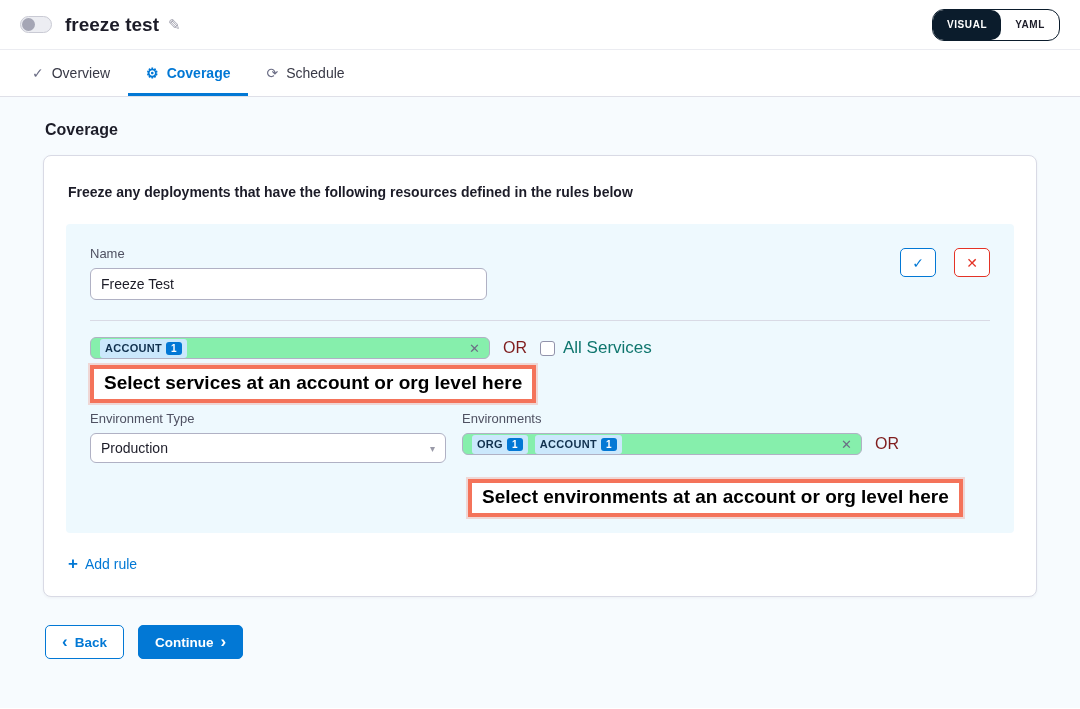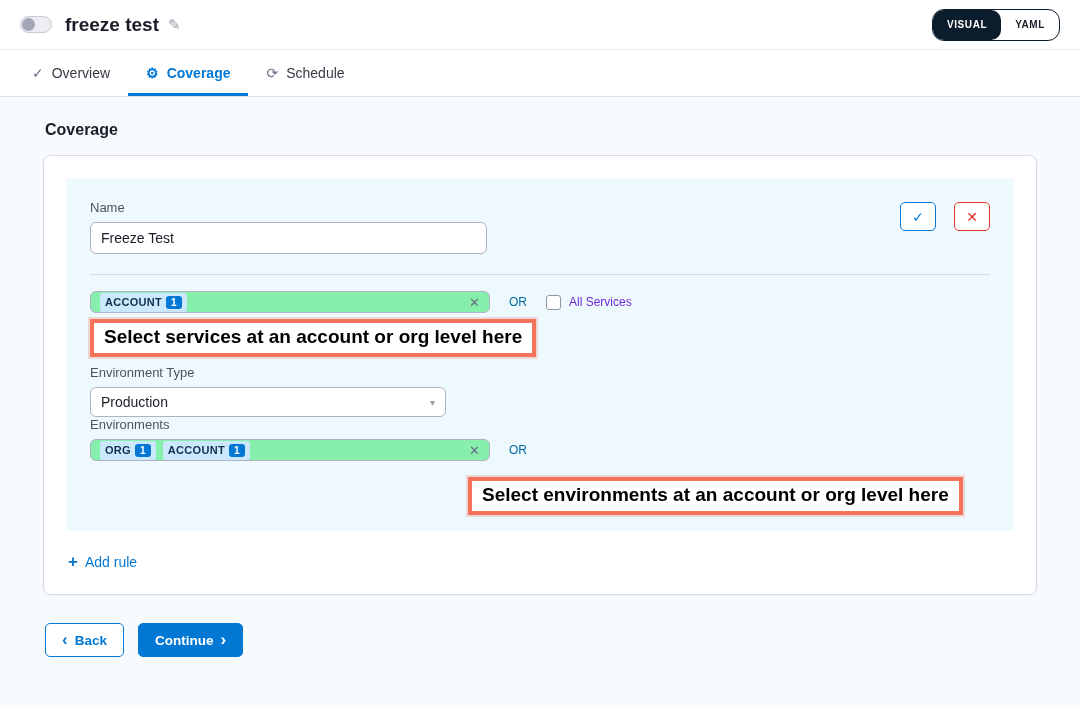--- a/index.html
+++ b/index.html
@@ -105,37 +105,37 @@
   .tag {
     display: inline-flex; align-items: center; gap: 4px;
     background: #cbe8fc; color: #10304d;
     font-size: 11px; font-weight: bold; letter-spacing: .3px;
     padding: 3px 5px; border-radius: 3px;
   }
   .tag-badge {
     background: #0278d5; color: #fff; font-size: 10px; font-weight: bold;
     padding: 1px 5px; border-radius: 3px;
   }
-  .or-label { font-size: 12px; color: #0369a1; margin: 0 19px; }
+  .or-label { font-size: 16px; color: #7f1d1d; margin: 0 13px; }
   .checkbox-wrap { display: flex; align-items: center; gap: 8px; cursor: pointer; }
   .checkbox {
     width: 15px; height: 15px; border: 1.5px solid #9293ab; border-radius: 3px;
     background: #fff; flex: 0 0 auto;
   }
-  .checkbox-label { font-size: 12px; color: #6d28d9; }
+  .checkbox-label { font-size: 17px; color: #0f766e; }
 
   .annotation {
     width: max-content; background: #fff;
     border: 4px solid #f4735a; box-shadow: 0 0 0 2px rgba(244,115,90,.25);
     padding: 3px 10px 5px; font-size: 19px; font-weight: bold; color: #000;
   }
   .annotation.services-note { margin: 6px 0 8px 0; }
   .annotation.environments-note { margin: 16px 0 -14px 378px; position: relative; z-index: 2; }
 
-  .env-row { display: flex; margin-top: 2px; flex-direction: column; }
+  .env-row { display: flex; gap: 16px; margin-top: 2px; }
   .dropdown {
     width: 356px; height: 30px; background: #fff;
     border: 1px solid #b0b1c4; border-radius: 6px;
     display: flex; align-items: center; padding: 0 10px;
     font-size: 14px; color: #1c1c28; cursor: pointer;
   }
   .dropdown .chevron { margin-left: auto; color: #9a9aa8; font-size: 10px; }
 
   .add-rule {
     margin-top: 22px; display: inline-flex; align-items: center; gap: 7px;
@@ -185,20 +185,21 @@
     <div class="tab">
       <span class="tab-icon">⟳</span>
       <span>Schedule</span>
     </div>
   </nav>
 
   <main class="main">
     <h2 class="section-title">Coverage</h2>
 
     <section class="card">
+      <p class="instruction">Freeze any deployments that have the following resources defined in the rules below</p>
 
       <div class="rule-panel">
 
         <div class="name-row">
           <div>
             <label class="field-label">Name</label>
             <input class="text-input" type="text" value="Freeze Test" style="">
           </div>
           <div class="rule-actions">
             <button class="icon-btn confirm">

